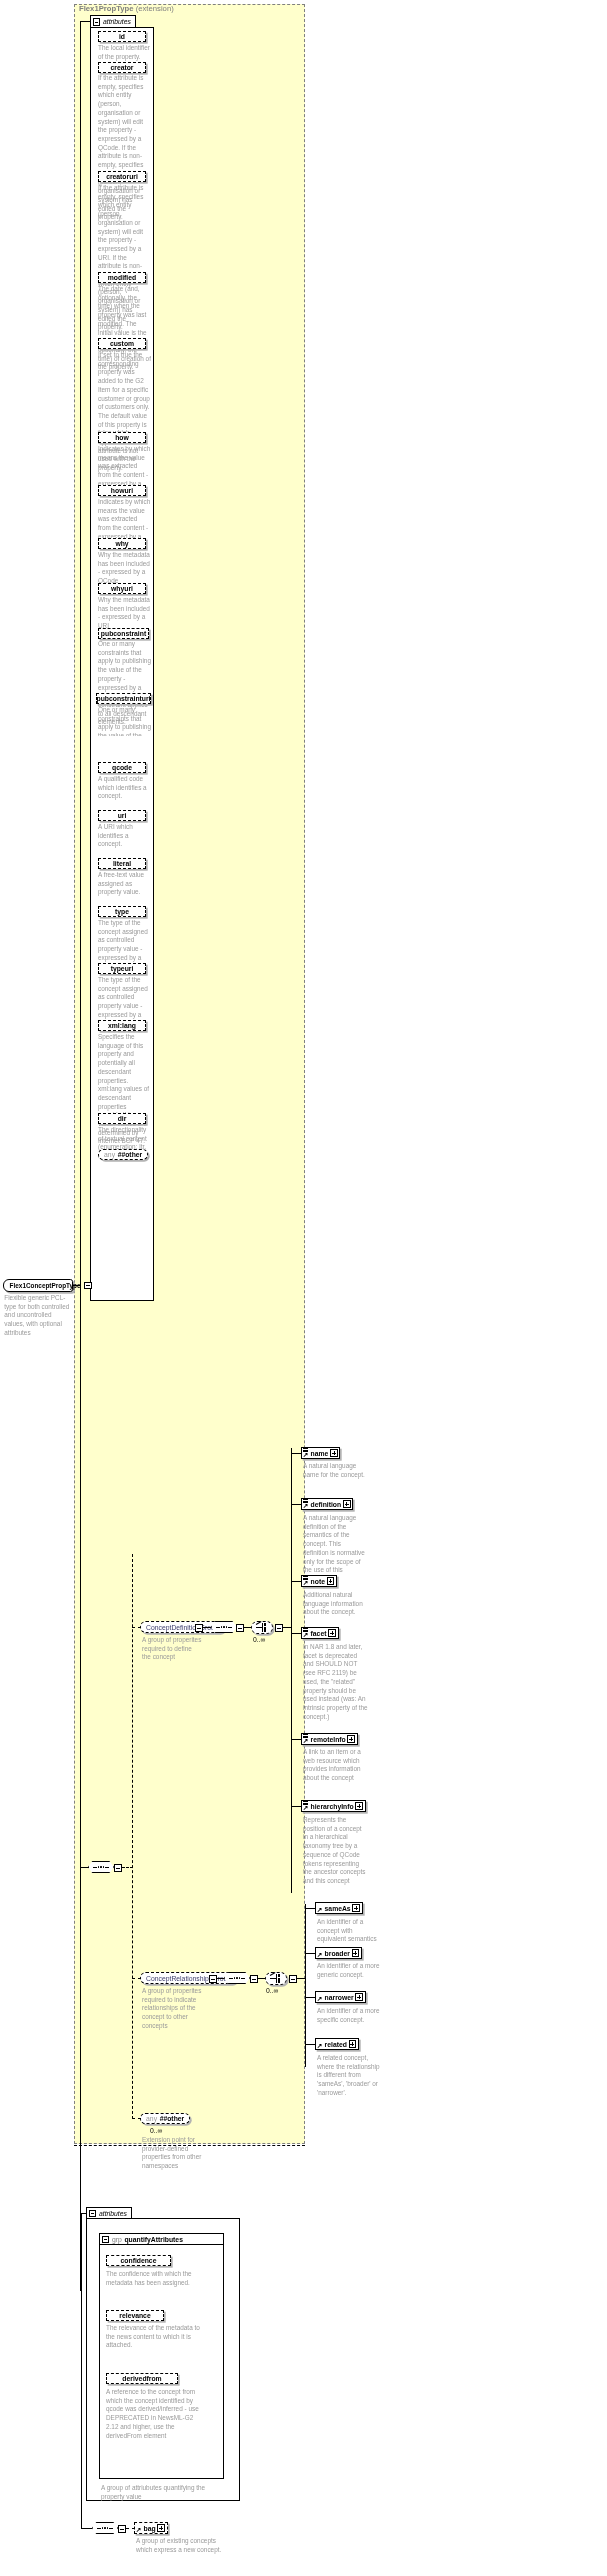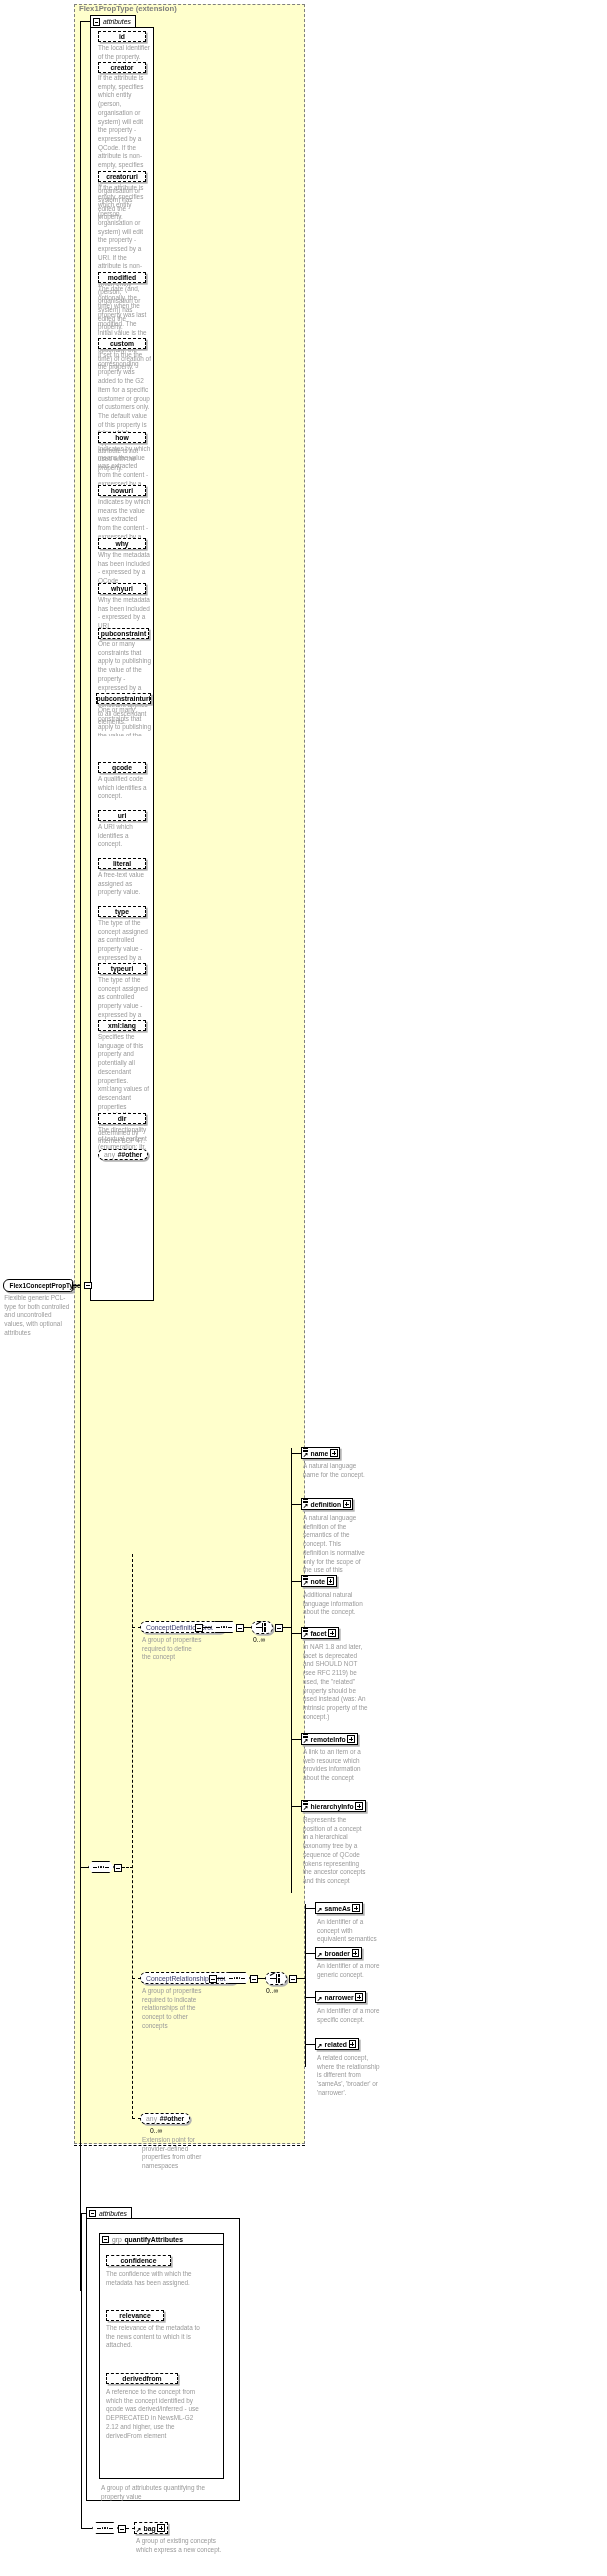--- a/index.html
+++ b/index.html
@@ -23,21 +23,21 @@
     border: 0.9px dashed #808080;
   }
   .ext-title {
     position: absolute;
     font-size: 7.7px;
     font-weight: bold;
     color: #808080;
     white-space: nowrap;
     letter-spacing: 0px;
   }
-  .ext-title .norm { font-weight: bold; }
+  .ext-title .norm { font-weight: normal; }
 
   
   .frame {
     position: absolute;
     border: 0.9px solid #000000;
     background: #ffffff;
   }
   .frame-tab {
     position: absolute;
     border: 0.9px solid #000000;

